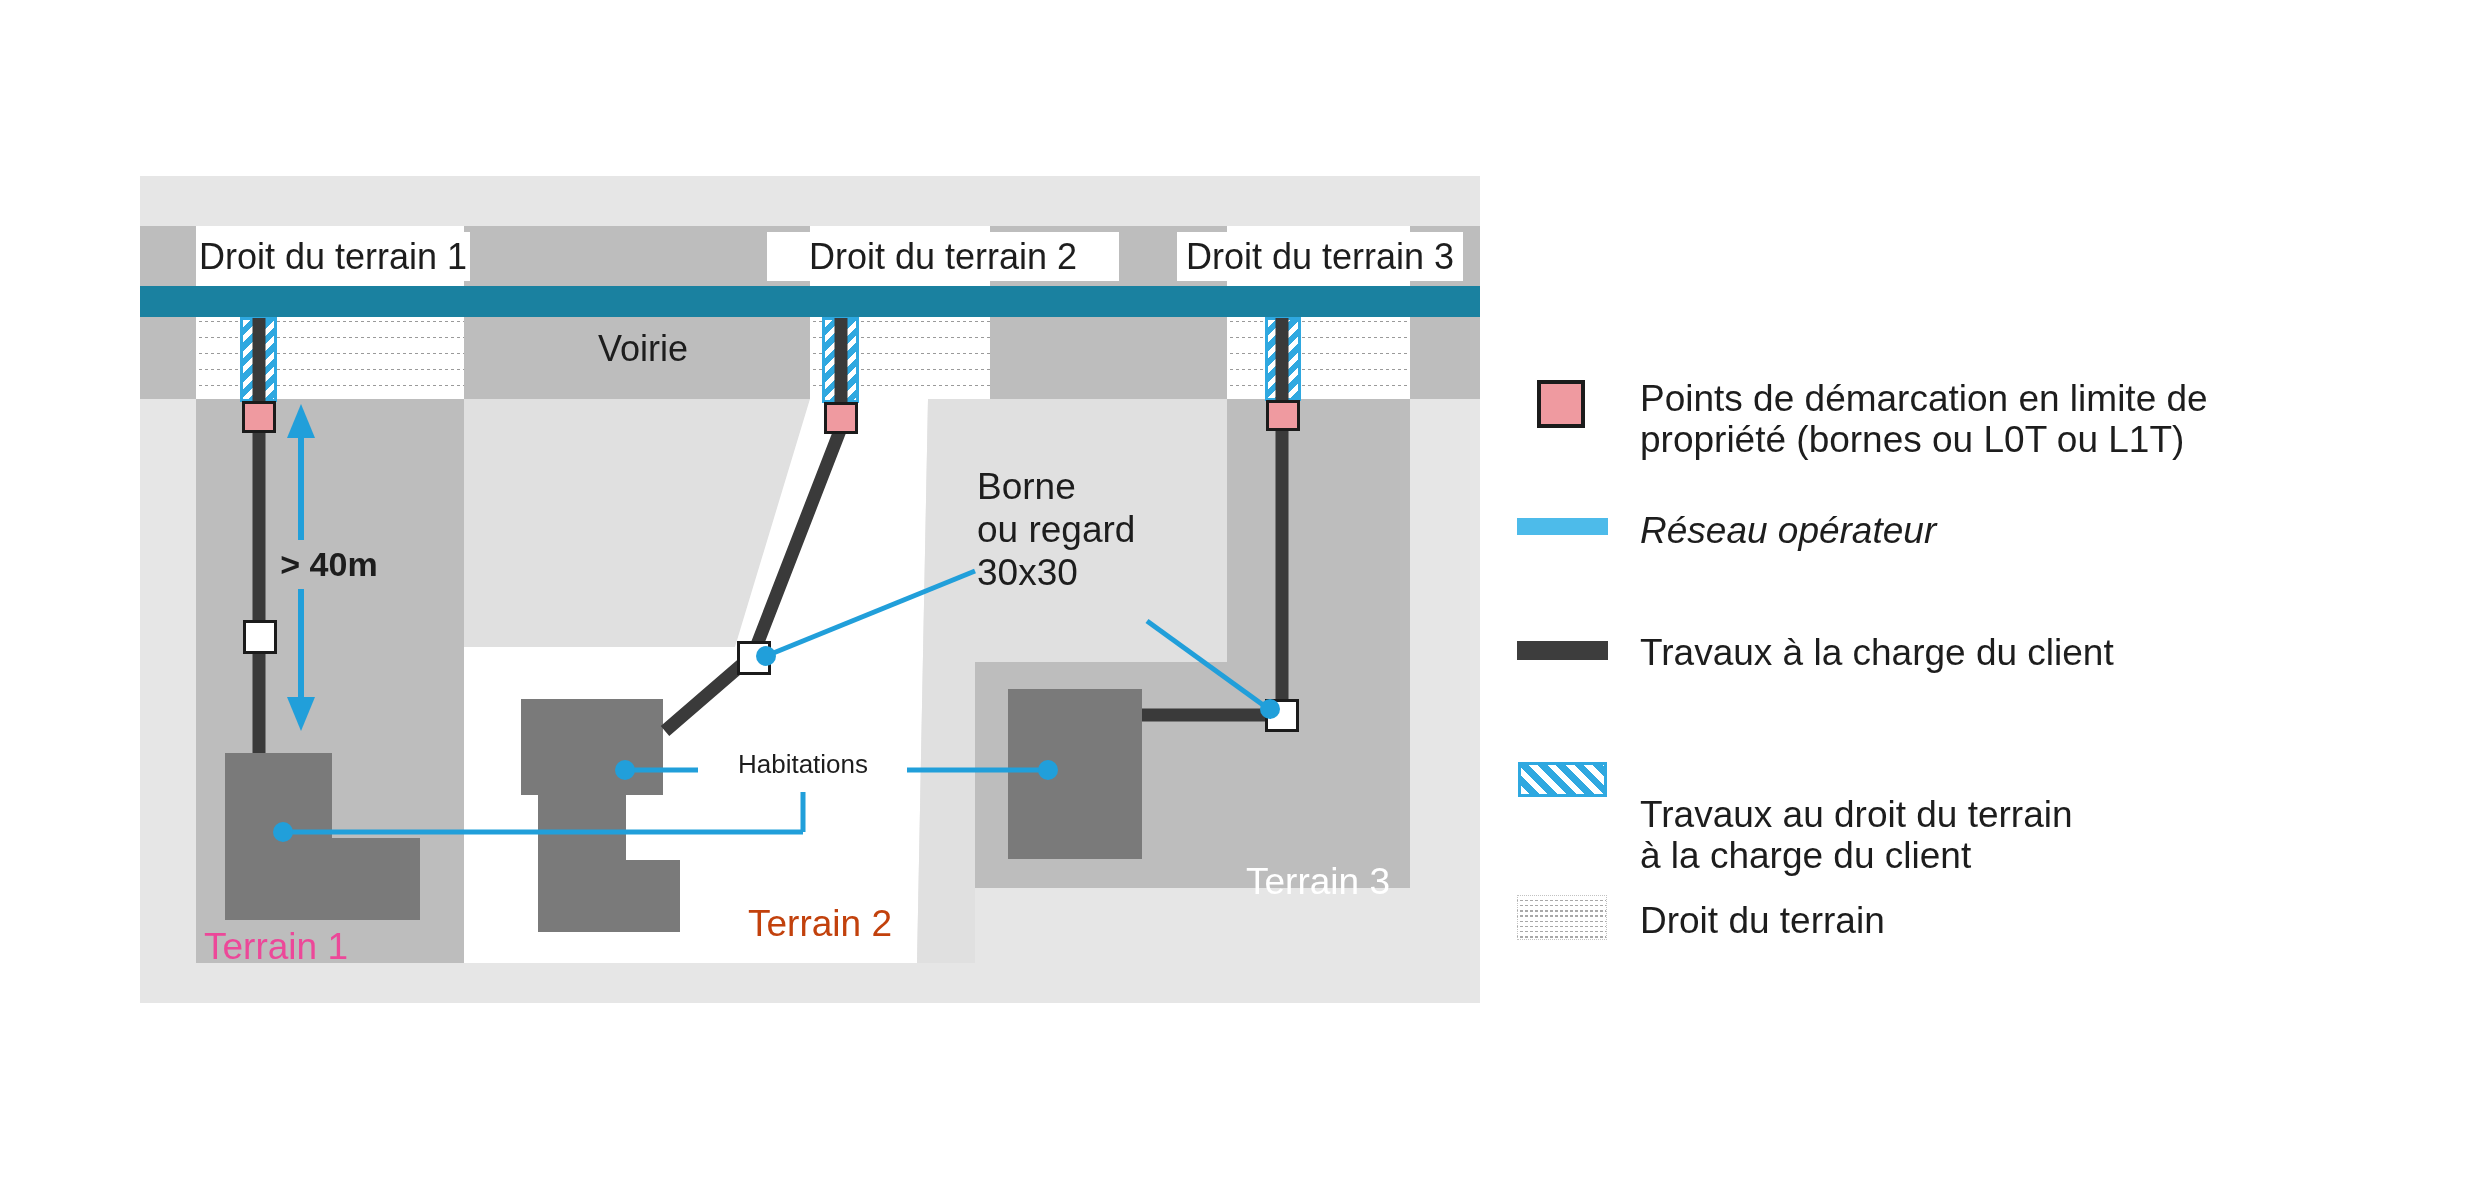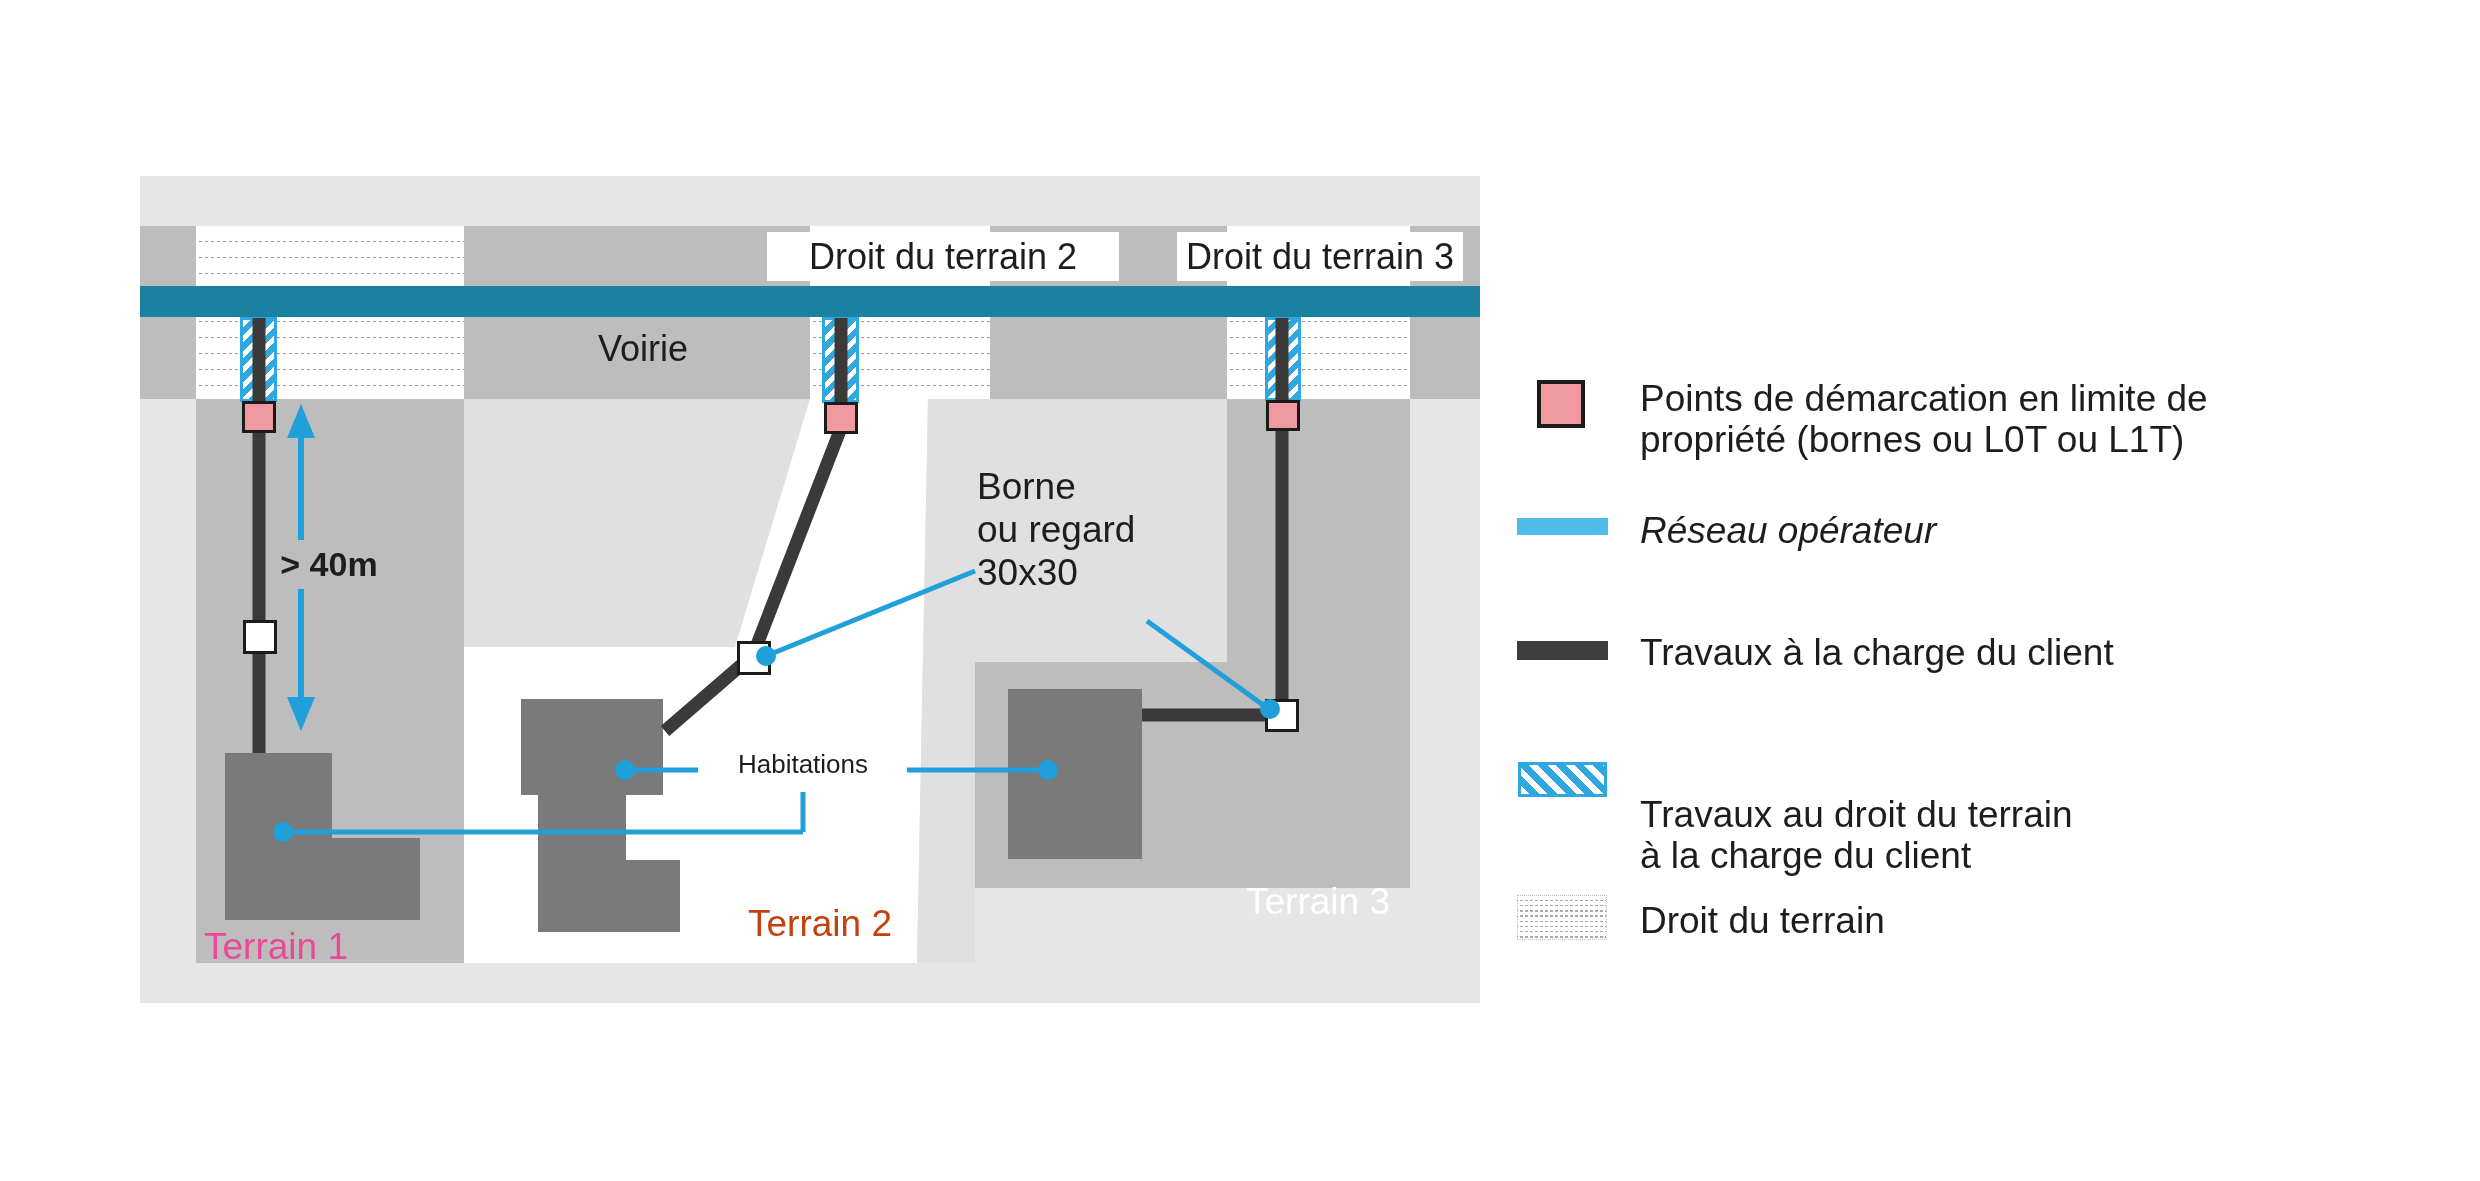--- a/index.html
+++ b/index.html
@@ -38,20 +38,21 @@
 
   <div class="abs" style="left:140px;top:226px;width:1340px;height:60px;background:#bdbdbd;"></div>
   <div class="abs" style="left:140px;top:317px;width:1340px;height:82px;background:#bdbdbd;"></div>
 
   <div class="abs rowstripes" style="left:196px;top:226px;width:268px;height:173px;"></div>
   <div class="abs rowstripes" style="left:810px;top:226px;width:180px;height:173px;"></div>
   <div class="abs rowstripes" style="left:1227px;top:226px;width:183px;height:173px;"></div>
 
   <div class="abs" style="left:140px;top:286px;width:1340px;height:31px;background:#1a81a0;"></div>
 
+  <div class="abs whitebox lbl" style="left:196px;top:232px;width:274px;height:49px;">Droit du terrain 1</div>
   <div class="abs whitebox lbl" style="left:767px;top:232px;width:352px;height:49px;">Droit du terrain 2</div>
   <div class="abs whitebox lbl" style="left:1177px;top:232px;width:286px;height:49px;">Droit du terrain 3</div>
 
   <div class="abs center" style="left:533px;top:328px;width:220px;font-size:36px;">Voirie</div>
 
   <svg class="abs" style="left:0;top:0;" width="2480" height="1181" viewBox="0 0 2480 1181">
     <polygon points="464,399 810,399 735,647 464,647" fill="#e0e0e0"></polygon>
     <polygon points="810,399 928,399 917,963 464,963 464,647 735,647" fill="#ffffff"></polygon>
     <polygon points="928,399 1227,399 1227,662 975,662 975,963 917,963" fill="#e0e0e0"></polygon>
     <rect x="196" y="399" width="268" height="564" fill="#bdbdbd"></rect>
@@ -95,21 +96,21 @@
   <div class="abs dot" style="left:756px;top:646px;"></div>
   <div class="abs dot" style="left:1260px;top:699px;"></div>
 
   <div class="abs center" style="left:268px;top:545px;width:122px;font-size:34px;font-weight:600;">&gt; 40m</div>
   <div class="txt" style="left:977px;top:465px;font-size:37px;line-height:43px;">Borne
 ou regard
 30x30</div>
   <div class="abs center" style="left:692px;top:749px;width:222px;font-size:26px;">Habitations</div>
   <div class="abs terr" style="left:204px;top:926px;color:#ec4899;">Terrain 1</div>
   <div class="abs terr" style="left:748px;top:903px;color:#c2410c;">Terrain 2</div>
-  <div class="abs terr" style="left:1230px;top:881px;width:160px;text-align:right;color:#ffffff;">Terrain 3</div>
+  <div class="abs terr" style="left:1230px;top:861px;width:160px;text-align:right;color:#ffffff;">Terrain 3</div>
 
   <div class="abs pin" style="left:1537px;top:380px;width:48px;height:48px;border-width:4px;"></div>
   <div class="txt legtxt" style="left:1640px;top:378px;">Points de démarcation en limite de
 propriété (bornes ou L0T ou L1T)</div>
 
   <div class="abs" style="left:1517px;top:518px;width:91px;height:17px;background:#4dbbea;"></div>
   <div class="txt legtxt" style="left:1640px;top:510px;font-style:italic;">Réseau opérateur</div>
 
   <div class="abs" style="left:1517px;top:641px;width:91px;height:19px;background:#3d3d3d;"></div>
   <div class="txt legtxt" style="left:1640px;top:632px;">Travaux à la charge du client</div>

